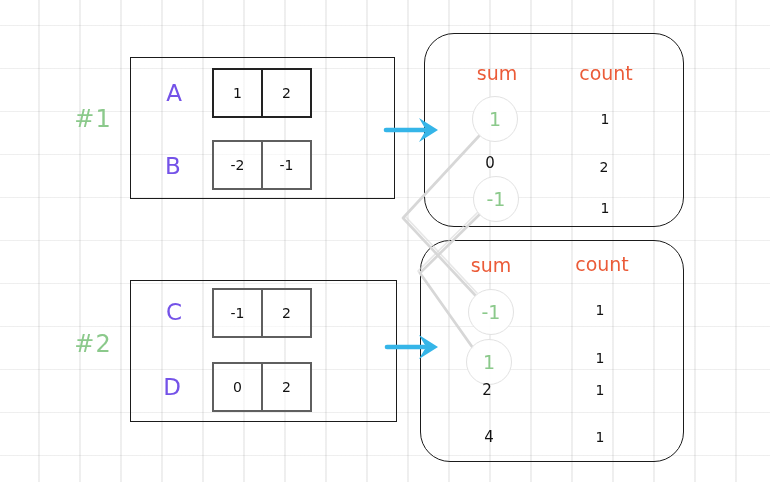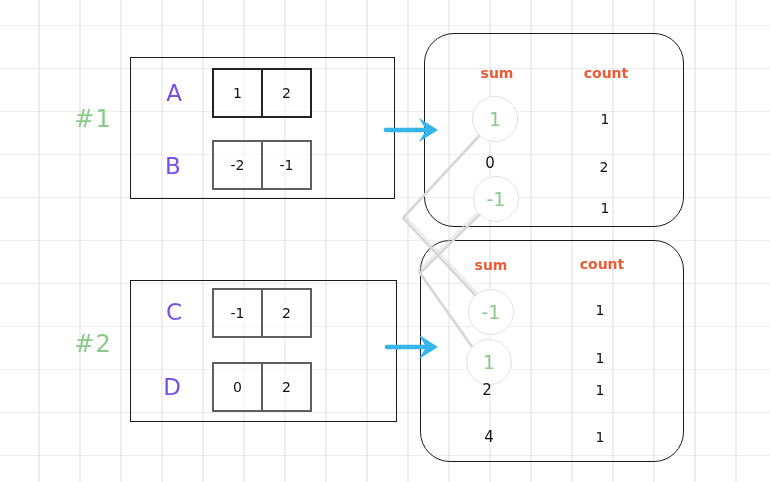--- a/index.html
+++ b/index.html
@@ -20,21 +20,21 @@
   .group-label{font-size:24px;color:var(--green);font-weight:500;letter-spacing:1px;}
   .array-letter{font-size:23px;color:var(--purple);font-weight:500;}
   .outer-box{position:absolute;border:1.6px solid var(--border_dark);background:transparent;z-index:4;}
   .cellrow{position:absolute;display:flex;z-index:4;background:rgba(255,255,255,0.55);}
   .cellrow .cell{width:51px;height:50px;box-sizing:border-box;display:flex;align-items:center;justify-content:center;
     font-size:14px;font-weight:500;color:#111;}
   .cellrow.dark .cell{border:2px solid #222;}
   .cellrow.gray .cell{border:2.4px solid var(--border_gray);}
   .cellrow .cell + .cell{margin-left:-2px;}
   .result-card{position:absolute;border:1.6px solid var(--border_dark);border-radius:30px;background:transparent;z-index:4;}
-  .col-header{font-size:14px;color:var(--orange);font-weight:700;z-index:6;}
+  .col-header{font-size:19px;color:var(--orange);font-weight:400;z-index:6;}
   .num{font-size:15px;color:#111;font-weight:500;z-index:6;}
   .cnt{font-size:14px;color:#111;font-weight:500;z-index:6;}
   .sum-circle{
     position:absolute;width:46px;height:46px;border-radius:50%;
     border:1.4px solid #e2e2e2;background:rgba(255,255,255,0.92);
     transform:translate(-50%,-50%);display:flex;align-items:center;justify-content:center;
     font-size:19px;color:var(--green);font-weight:500;z-index:6;box-sizing:border-box;
   }
   svg.overlay{position:absolute;left:0;top:0;z-index:5;pointer-events:none;}
 </style>

